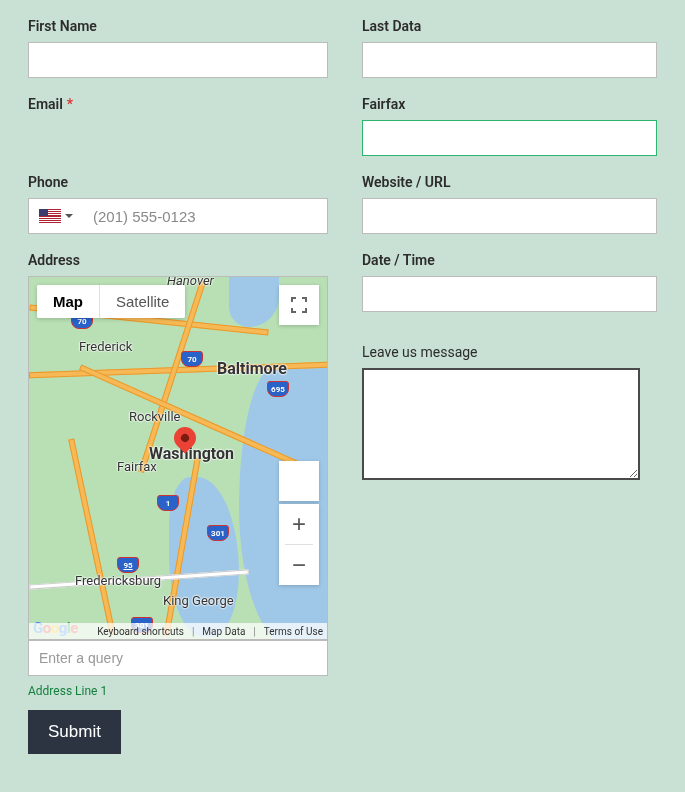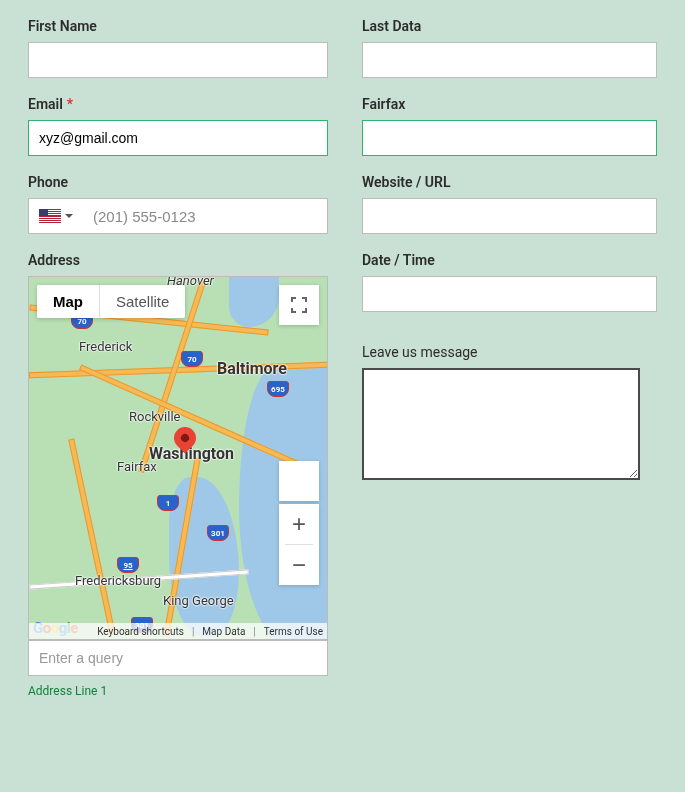--- a/index.html
+++ b/index.html
@@ -255,21 +255,20 @@
 
   <div class="field right-col">
     <label>Last Data</label>
     <input type="text" value="" style="">
   </div>
 
   <div class="field left-col">
     <label>
       <span>Email</span><span class="req">*</span>
     </label>
-    <input type="email" class="green-border" value="xyz@gmail.com" style="">
   </div>
 
   <div class="field right-col">
     <label>Fairfax</label>
     <input type="password" class="green-border" value="" style="">
   </div>
 
   <div class="field left-col">
     <label>Phone</label>
     <div class="phone-wrap">
@@ -357,20 +356,21 @@
         <span class="sep2">|</span>
         <span>Map Data</span>
         <span class="sep2">|</span>
         <span>Terms of Use</span>
       </div>
     </div>
 
     <input type="text" style="margin-top: 0px;" placeholder="Enter a query">
     <div class="sublabel">Address Line 1</div>
 
+    <button class="submit-btn">Submit</button>
   </div>
 
   <div class="field right-col">
     <label>Date / Time</label>
     <input type="text" value="" style="">
   </div>
 
   <div class="field right-col" style="margin-top:14px;">
     <label style="font-weight:400;">Leave us message</label>
     <textarea style=""></textarea>

